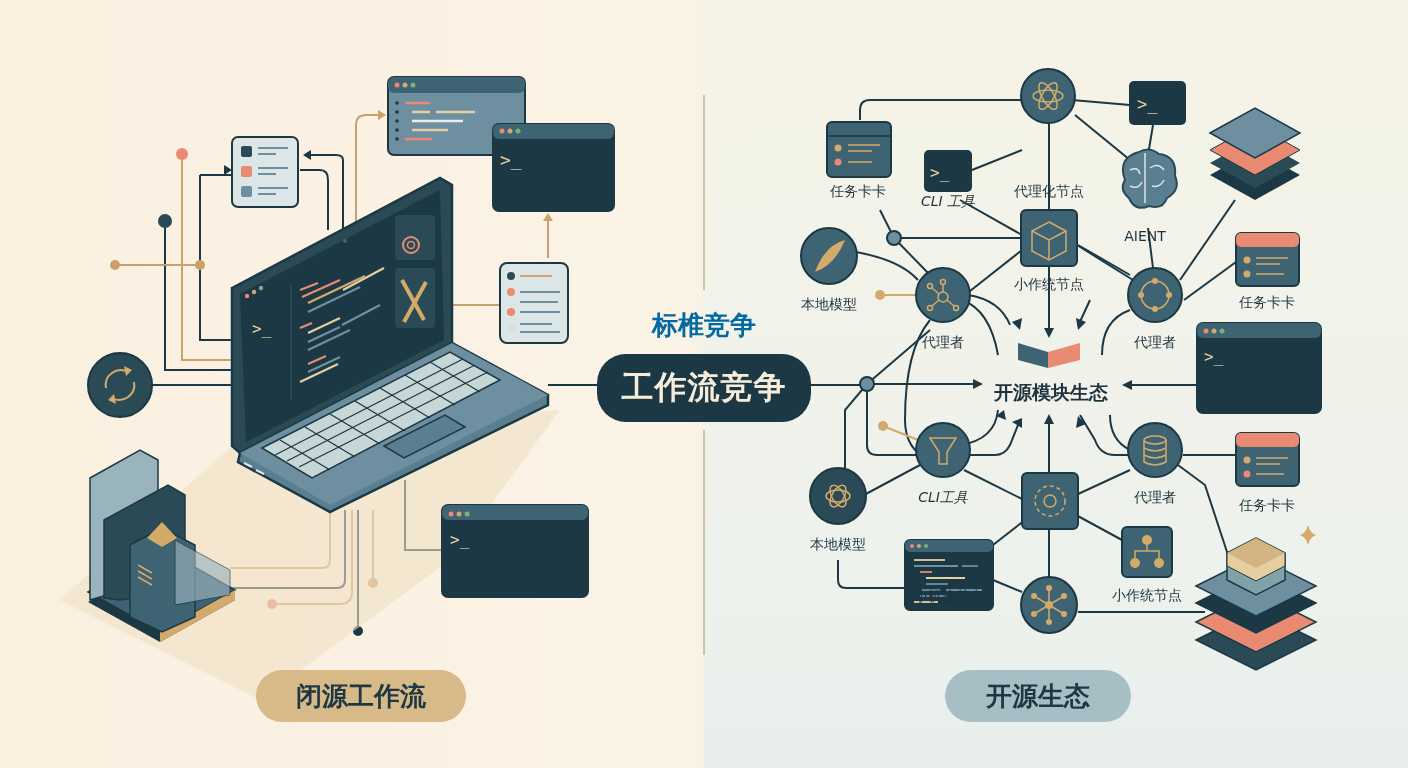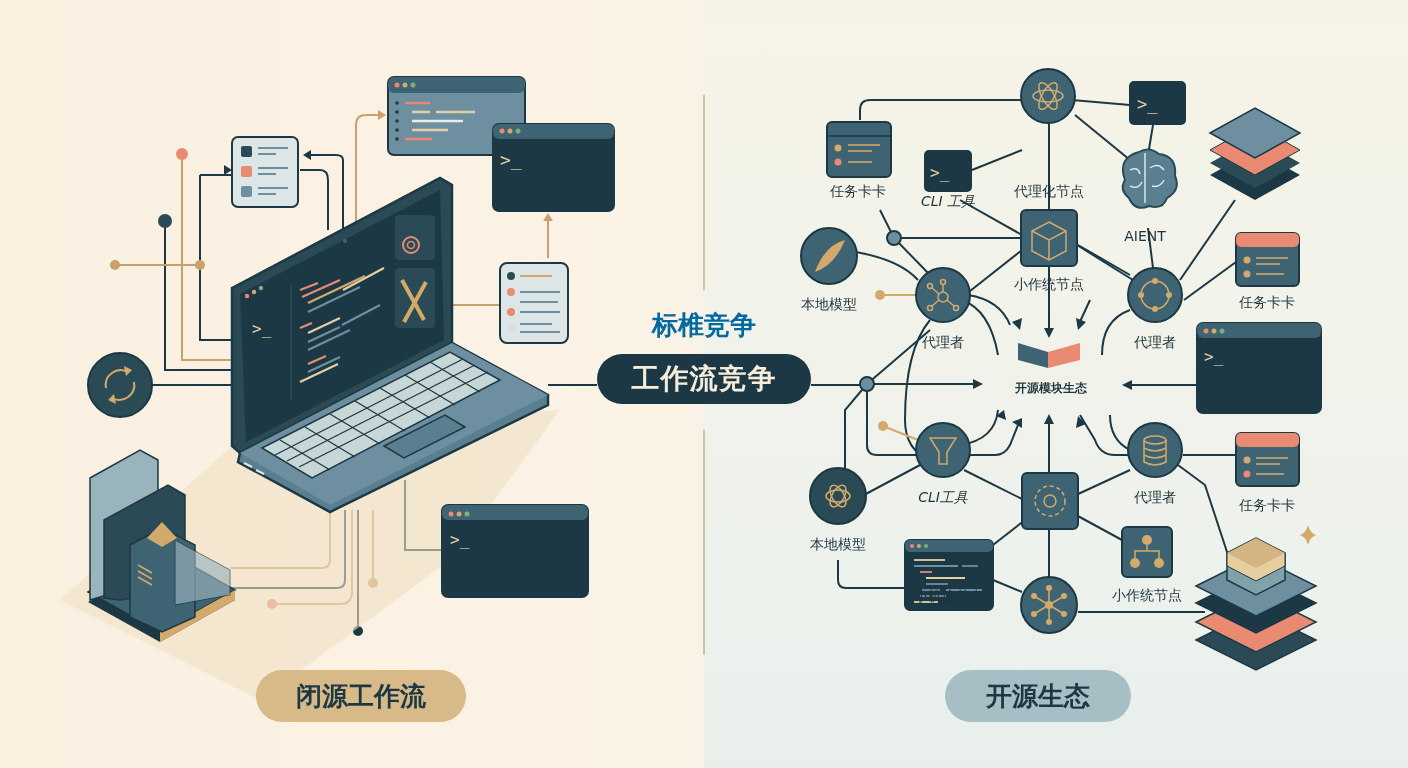--- a/index.html
+++ b/index.html
@@ -7,27 +7,27 @@
     width:1408px; height:768px; overflow:hidden; position:relative;
     font-family: "DejaVu Sans", "Liberation Sans", sans-serif;
     background: linear-gradient(90deg, #faf0e0 0%, #fbf3e6 48%, #f5f2e6 52%, #eef1ea 100%);
     color:#1d333d;
   }
   .right-half { position:absolute; left:704px; top:0; width:704px; height:768px;
     background: linear-gradient(180deg, #f6f3e6 0%, #eef2ec 70%, #e8efeb 100%); }
   svg.layer { position:absolute; left:0; top:0; }
   .lbl { position:absolute; font-size:14px; color:#1d333d; white-space:nowrap; transform:translateX(-50%); }
   .center-title { position:absolute; left:704px; top:308px; transform:translateX(-50%); font-size:26px; font-weight:bold; color:#0369a1; }
-  .center-pill { position:absolute; left:597px; top:354px; width:214px; height:50px; border-radius:29px; background:#1c3844;
-    color:#f5ecd9; font-size:28px; font-weight:bold; display:flex; align-items:center; justify-content:center; letter-spacing:1px; }
+  .center-pill { position:absolute; left:597px; top:354px; width:214px; height:68px; border-radius:29px; background:#1c3844;
+    color:#f5ecd9; font-size:32px; font-weight:bold; display:flex; align-items:center; justify-content:center; letter-spacing:1px; }
   .bottom-pill { position:absolute; top:670px; height:52px; border-radius:26px; display:flex; align-items:center; justify-content:center;
     font-size:26px; font-weight:bold; color:#1c3844; }
   .pill-left { left:256px; width:210px; background:#d8b988; }
   .pill-right { left:945px; width:186px; background:#a7bfc4;text-align:center; }
-  .eco-title { position:absolute; left:1051px; top:380px; transform:translateX(-50%); font-size:12px; font-weight:bold; color:#1d333d; }
+  .eco-title { position:absolute; left:1051px; top:380px; transform:translateX(-50%); font-size:19px; font-weight:bold; color:#1d333d; }
 </style>
 </head>
 <body>
 
 <div class="right-half"></div>
 
 <svg class="layer" width="1408" height="768">
   <line x1="704" y1="95" x2="704" y2="290" stroke="#c9b18c" stroke-width="1.5"></line>
   <line x1="704" y1="430" x2="704" y2="655" stroke="#c9b18c" stroke-width="1.5"></line>
 

